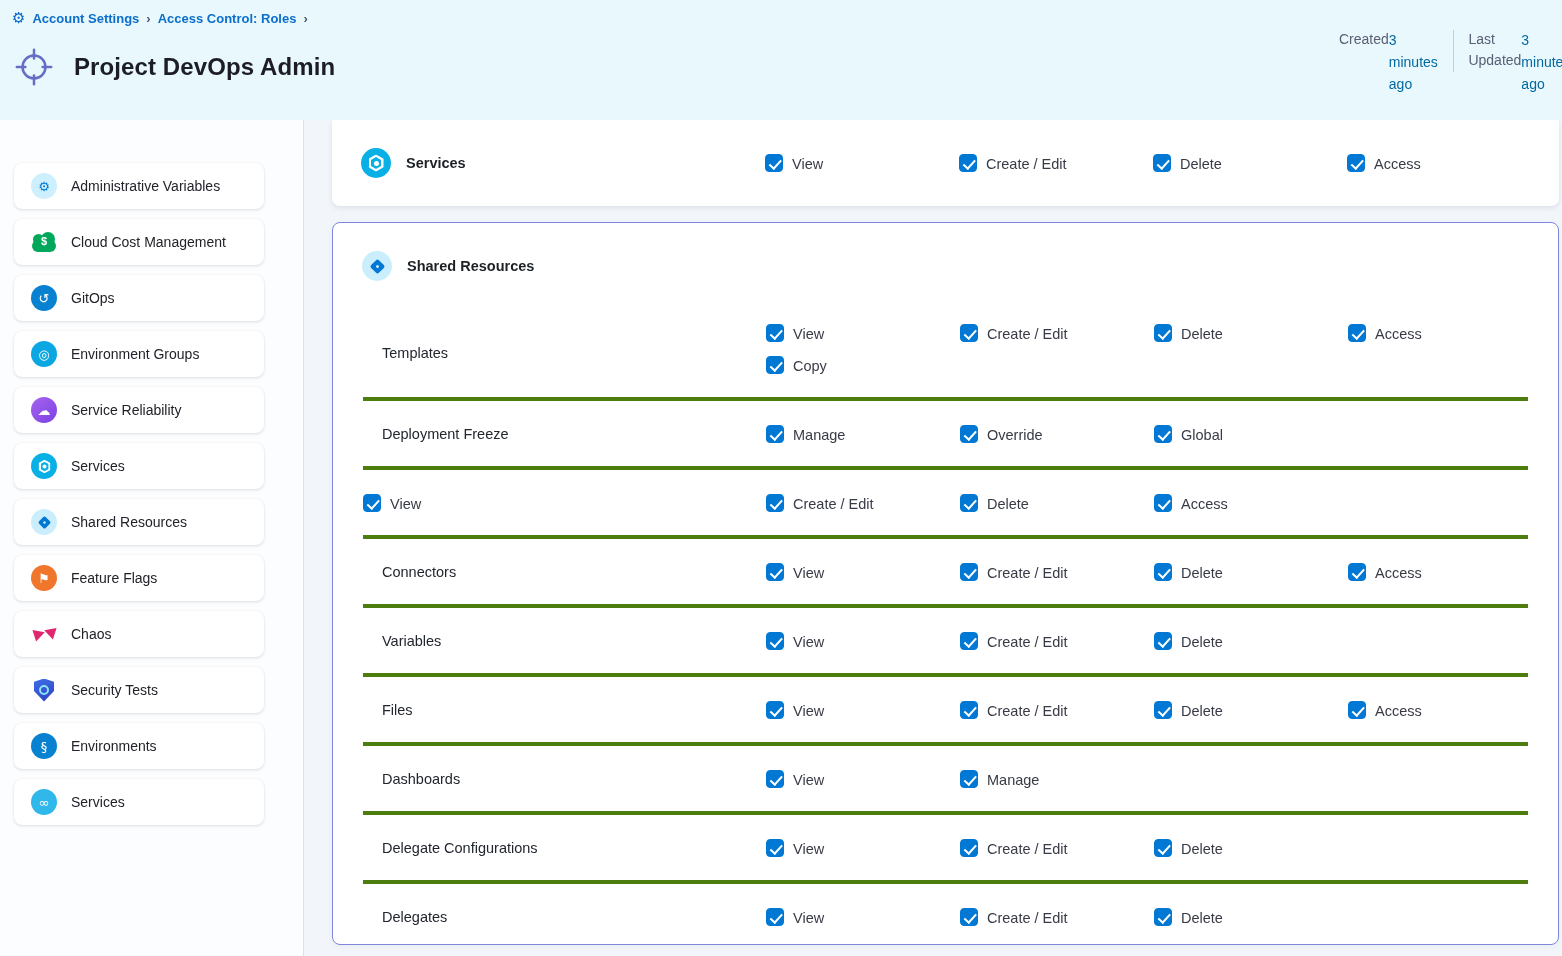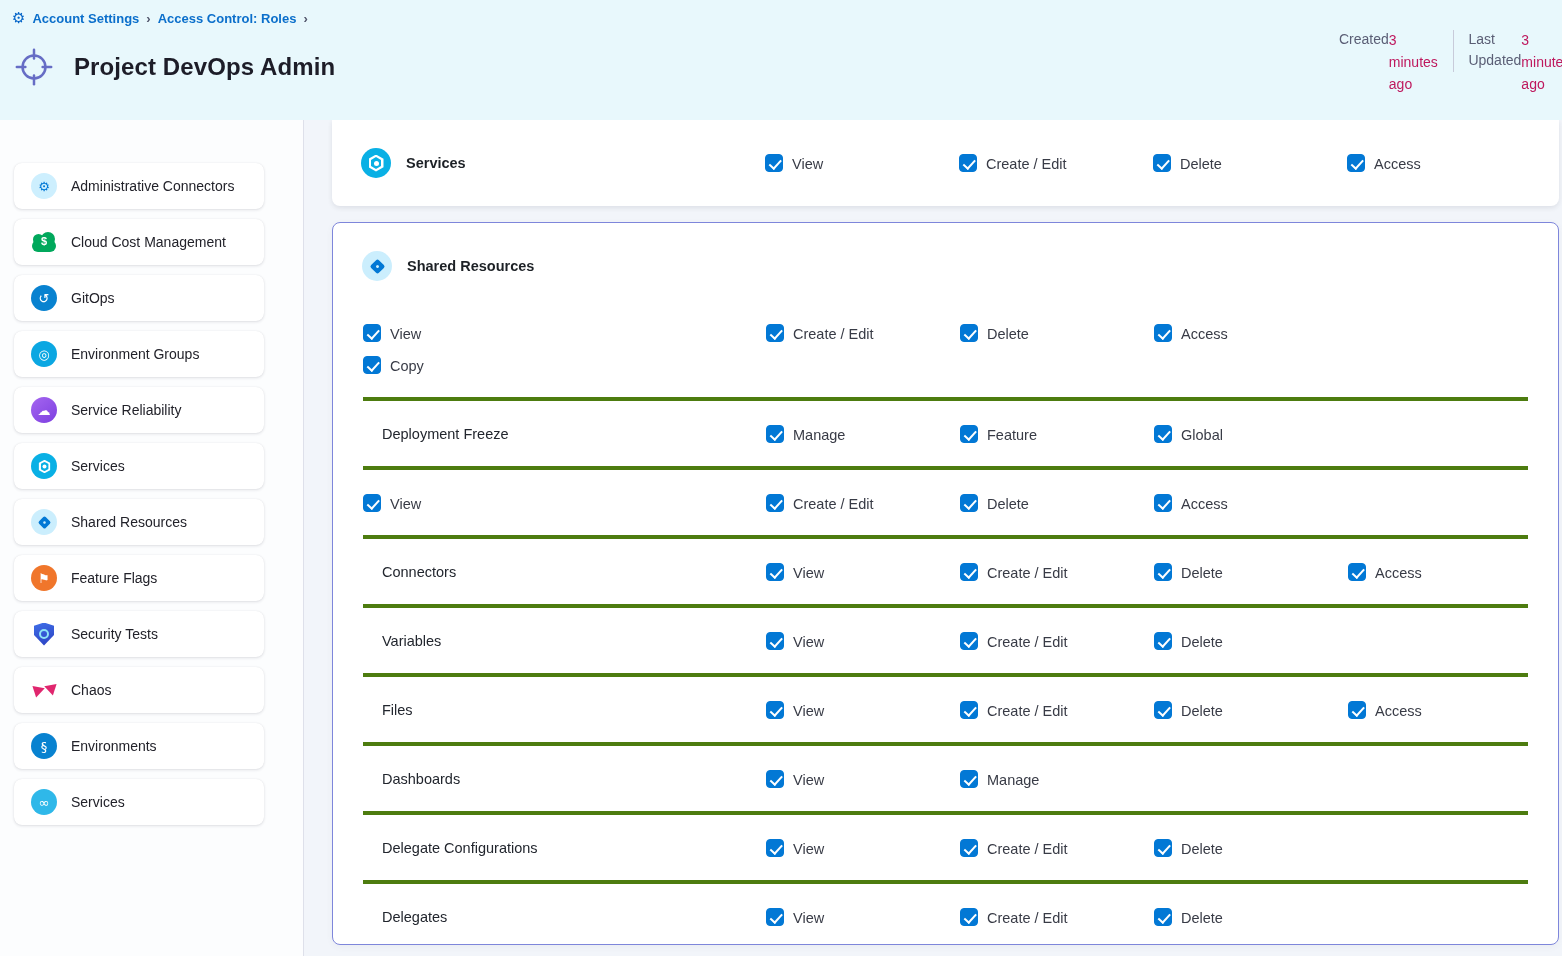--- a/index.html
+++ b/index.html
@@ -14,21 +14,21 @@
     font-size:13px;font-weight:600;}
   .crumb-gear{color:#0263C7;font-size:15px;line-height:1;font-family:"DejaVu Sans",sans-serif;}
   .crumb-link{color:#0B6FCB;text-decoration:none;cursor:pointer;}
   .crumb-sep{color:#52566C;font-size:13px;}
   .title-row{position:absolute;left:13px;top:46px;display:flex;align-items:center;gap:19px;}
   .target-icon{width:42px;height:42px;display:block;}
   .page-title{margin:0;font-size:24px;font-weight:600;color:#1D1D28;letter-spacing:.1px;}
   .meta{position:absolute;left:1339px;top:29px;display:flex;align-items:flex-start;gap:15px;}
   .meta-block{display:flex;flex-direction:row;}
   .meta-label{font-size:14px;color:#5A5E75;line-height:21px;}
-  .meta-value{font-size:14px;color:#be185d;line-height:22px;}
+  .meta-value{font-size:14px;color:#0369a1;line-height:22px;}
   .meta-divider{width:1px;height:42px;background:#C8CBDA;margin-top:1px;}
   
   .layout{display:flex;height:836px;}
   .sidebar{width:289px;background:#FCFDFE;border-right:1px solid #DEE0EA;
     padding:43px 0 0 14px;box-sizing:content-box;flex:none;}
   .side-card{width:250px;height:46px;margin-bottom:10px;background:#fff;border-radius:8px;
     box-shadow:0 1px 3px rgba(40,41,61,.14),0 0 1px rgba(40,41,61,.10);
     display:flex;align-items:center;gap:14px;padding-left:17px;box-sizing:border-box;cursor:pointer;}
   .side-label{font-size:14px;font-weight:500;color:#22222A;}
   .main{flex:1;padding-left:28px;}
@@ -122,21 +122,21 @@
       <div class="meta-value">3 minutes ago</div>
     </div>
   </div>
 </header>
 
 <div class="layout">
   <aside class="sidebar">
     <div id="sidebar-list">
         <div class="side-card">
           <span class="badge" style="background: rgb(205, 239, 254); color: rgb(2, 120, 213);">⚙</span>
-          <span class="side-label">Administrative Connectors</span>
+          <span class="side-label">Administrative Variables</span>
         </div>
         <div class="side-card">
           <span class="icon-wrap">
             <span class="icon-cloud" style="--c: #01A85C;">
               <span class="cloud-dollar">$</span>
             </span>
           </span>
           <span class="side-label">Cloud Cost Management</span>
         </div>
         <div class="side-card">
@@ -166,29 +166,29 @@
             <span class="diamond" style="background: rgb(2, 120, 213); transform: rotate(45deg) scale(0.85);"></span>
           </span>
           <span class="side-label">Shared Resources</span>
         </div>
         <div class="side-card">
           <span class="badge" style="background: rgb(240, 118, 43); color: rgb(255, 255, 255);">⚑</span>
           <span class="side-label">Feature Flags</span>
         </div>
         <div class="side-card">
           <span class="icon-wrap">
+            <span class="icon-chaos" style="--c: #E0266E;"></span>
+          </span>
+          <span class="side-label">Chaos</span>
+        </div>
+        <div class="side-card">
+          <span class="icon-wrap">
             <span class="icon-shield"></span>
           </span>
           <span class="side-label">Security Tests</span>
-        </div>
-        <div class="side-card">
-          <span class="icon-wrap">
-            <span class="icon-chaos" style="--c: #E0266E;"></span>
-          </span>
-          <span class="side-label">Chaos</span>
         </div>
         <div class="side-card">
           <span class="badge" style="background: rgb(8, 130, 208); color: rgb(255, 255, 255);">§</span>
           <span class="side-label">Environments</span>
         </div>
         <div class="side-card">
           <span class="badge" style="background: rgb(47, 184, 233); color: rgb(255, 255, 255);">∞</span>
           <span class="side-label">Services</span>
         </div>
       </div>
@@ -234,20 +234,21 @@
 
     <section class="shared-card">
       <div class="shared-head">
         <span class="badge lg" style="background: rgb(203, 238, 253);">
             <span class="diamond" style="background: rgb(2, 120, 213);"></span>
           </span>
         <span class="section-label">Shared Resources</span>
       </div>
       <div class="rows" id="shared-rows">
           <div class="perm-row multi">
+            <div class="row-label">Templates</div>
             <div class="perm-cell">
               <span class="perm">
                 <span class="checkbox checked"></span>
                 <span class="perm-label">View</span>
               </span>
               <span class="perm">
                 <span class="checkbox checked"></span>
                 <span class="perm-label">Copy</span>
               </span>
             </div>
@@ -274,21 +275,21 @@
             <div class="row-label">Deployment Freeze</div>
             <div class="perm-cell">
               <span class="perm">
                 <span class="checkbox checked"></span>
                 <span class="perm-label">Manage</span>
               </span>
             </div>
             <div class="perm-cell">
               <span class="perm">
                 <span class="checkbox checked"></span>
-                <span class="perm-label">Feature</span>
+                <span class="perm-label">Override</span>
               </span>
             </div>
             <div class="perm-cell">
               <span class="perm">
                 <span class="checkbox checked"></span>
                 <span class="perm-label">Global</span>
               </span>
             </div>
             <div class="perm-cell"></div>
           </div>

